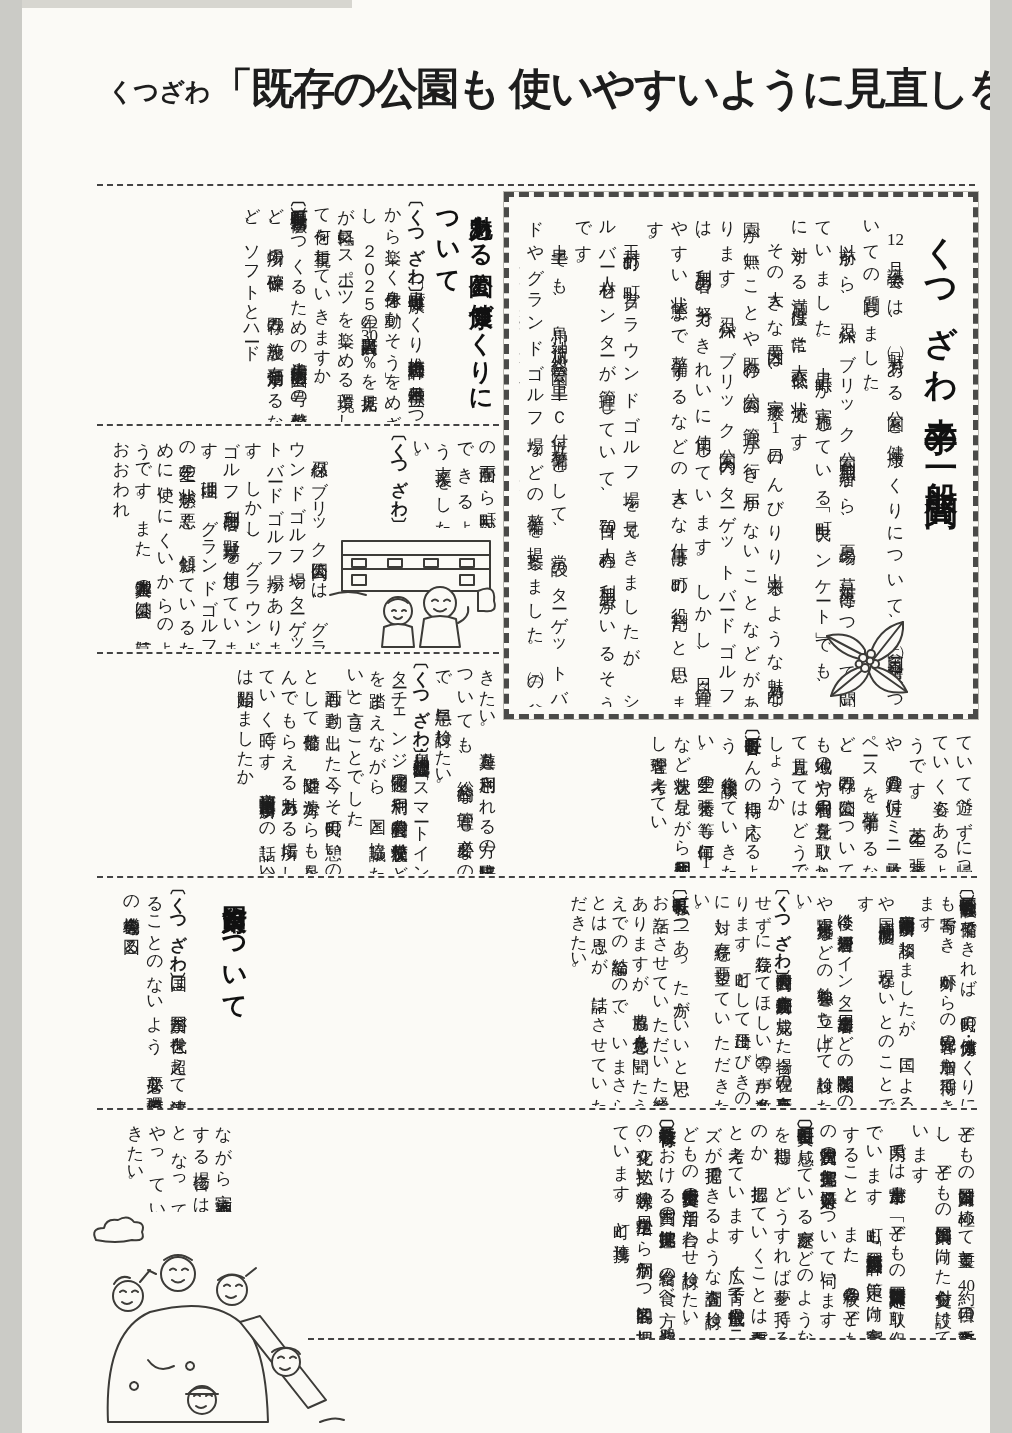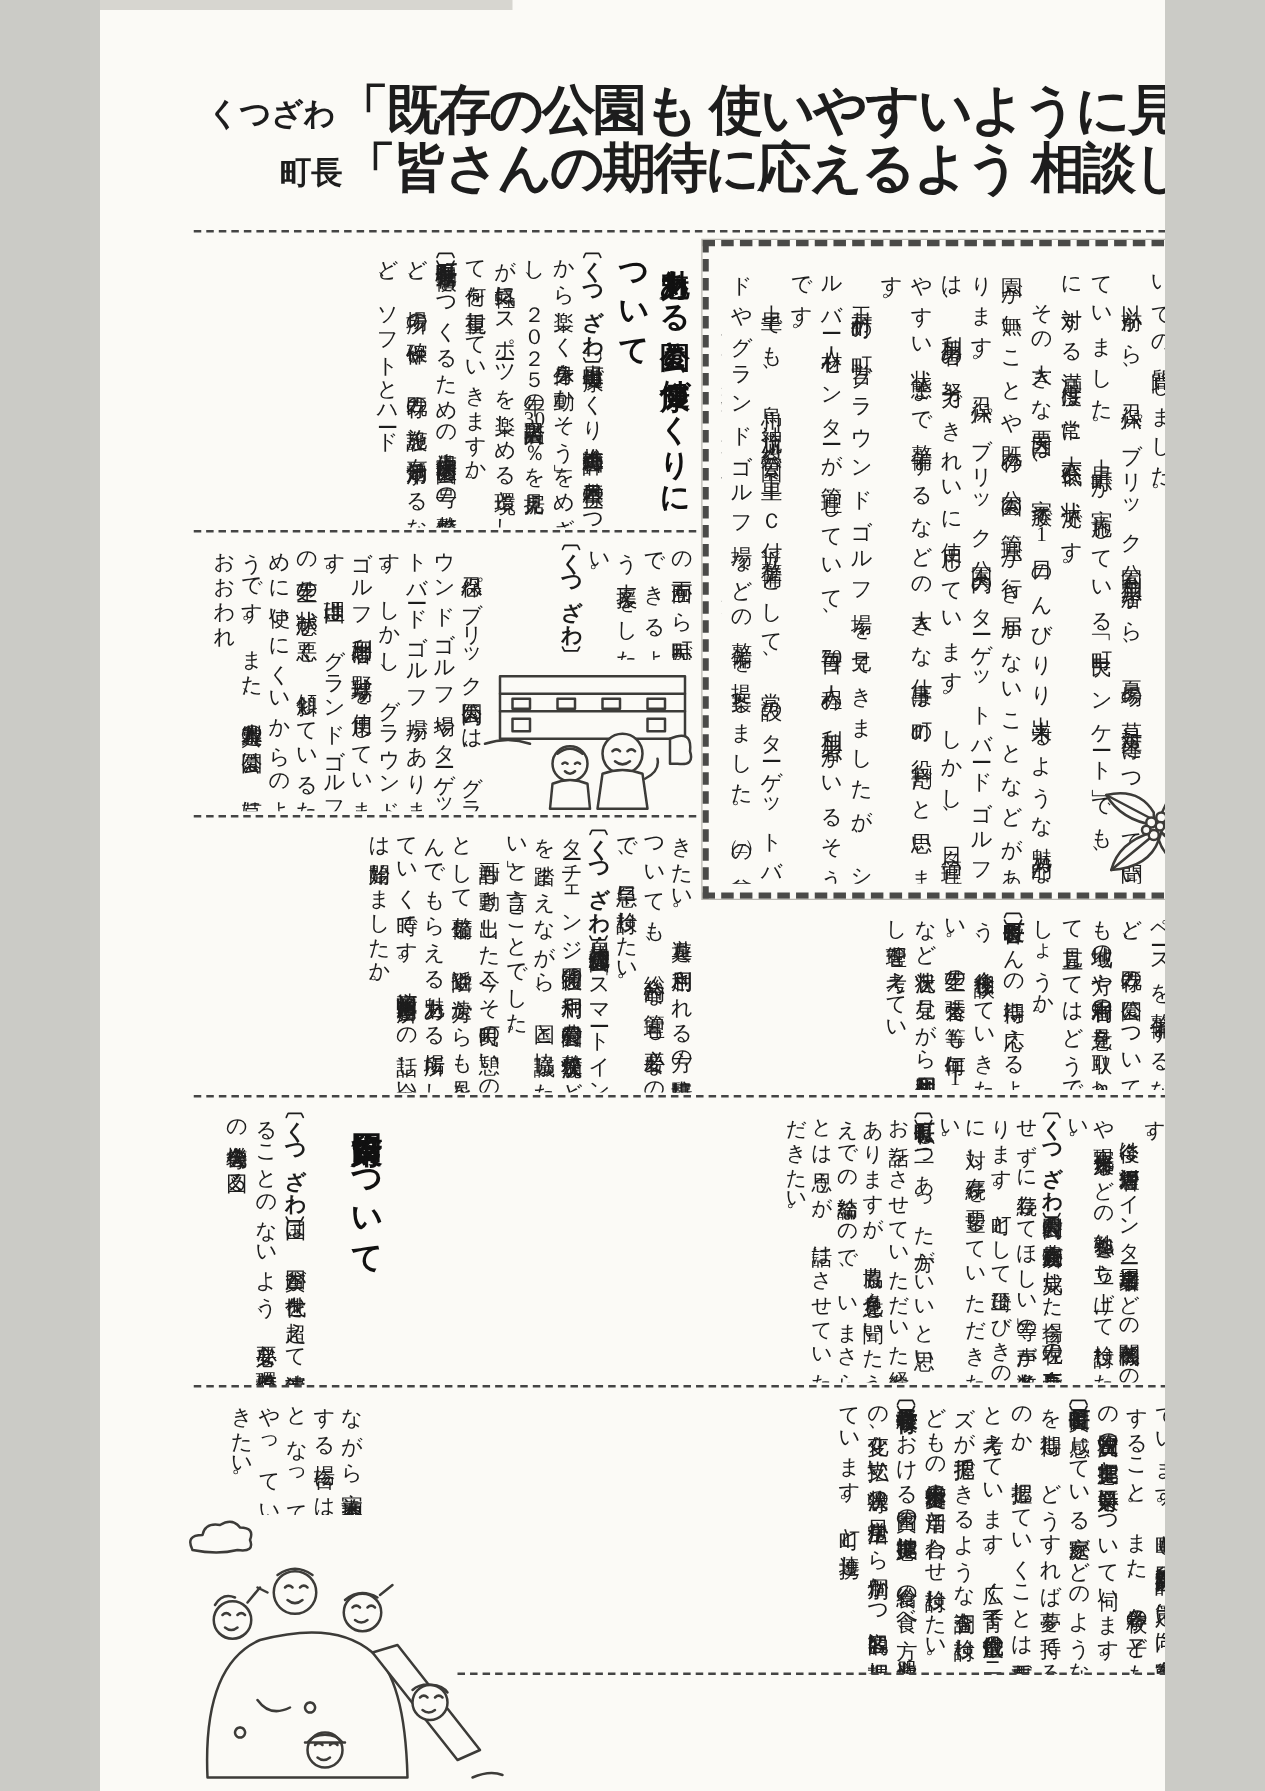--- a/index.html
+++ b/index.html
@@ -1,17 +1,17 @@
 <!DOCTYPE html>
 <html lang="ja"><head>
 <meta charset="utf-8">
 <style>
   html,body{margin:0;padding:0;}
   body{background:#cbcbc6;font-family:"Liberation Serif",serif;}
-  .page{position:relative;width:852px;height:1433px;margin:0 auto;background:#fbfaf6;color:#1d1d1d;overflow:hidden;}
+  .page{position:relative;width:968px;height:1433px;margin:0 auto;background:#fbfaf6;color:#1d1d1d;overflow:hidden;}
 
   
   .scan-strip{position:absolute;left:0;top:7;width:330px;height:8px;background:#d7d6d0;}
   .scan-mark{position:absolute;left:984px;top:0;width:26px;height:9px;background:#55534f;}
 
   
   .headline{position:absolute;left:86px;top:66px;width:872px;}
   .hl-row{display:flex;align-items:flex-end;line-height:1.05;}
   .hl-row2{margin-left:58px;margin-top:2px;}
   .hl-speaker{font-family:"Liberation Sans",sans-serif;font-weight:700;font-size:25px;padding-bottom:7px;white-space:nowrap;}
@@ -63,24 +63,20 @@
 
 <div class="page">
 
   <div class="scan-strip"></div>
   <div class="scan-mark"></div>
 
   <div class="headline">
     <div class="hl-row">
       <span class="hl-speaker">くつざわ</span>
       <span class="hl-quote">「既存の公園も 使いやすいように見直しを！」</span>
-    </div>
-    <div class="hl-row hl-row2">
-      <span class="hl-speaker">町長</span>
-      <span class="hl-quote">「皆さんの期待に応えるよう 相談したい」</span>
     </div>
   </div>
 
   <div class="rule rule1"></div>
 
   <div class="lead-box">
     <div class="vhead lead-title">くつざわ幸子の一般質問</div>
     <div class="vtext jfmt lead-body">　<span class="tcy">12</span>月議会では、㈠魅力ある公園と健康づくりについて、㈡貧困対策についての質問しました。<br>　以前から、忍保パブリック公園利用者から、夏場の草対策等について聞いていました。上里町が実施している「町民アンケート」でも、公園に対する満足度は常に大変低い状況です。<br>　その大きな要因は、家族で<span class="tcy">1</span>日のんびりり出来るような魅力的な公園が無いことや既存の公園の管理が行き届かないことなどがあります。忍保パブリック公園内のターゲットバードゴルフ場は、利用者の努力できれいに使用しています。しかし、日々管理しやすい状態まで整備するなどの大きな仕事は町の役割だと思います。<br>　玉村町の町営グラウンドゴルフ場を見てきましたが、シルバー人材センターが管理していて、毎日<span class="tcy">70</span>人程の利用者がいるそうです。<br>　上里でも、烏川・神流川総合公園（上里ＩＣ付近）整備として、常設のターゲットバードやグランドゴルフ場などの整備を提案しました。㈡の貧困対策は、丁寧な実態把握を早急に行うことを求めました。</div>
     <svg class="flower" width="96" height="92" viewBox="0 0 96 92">
       <path class="fl" d="M46,48 Q20,44 8,24 Q34,18 46,38 Z"></path>

